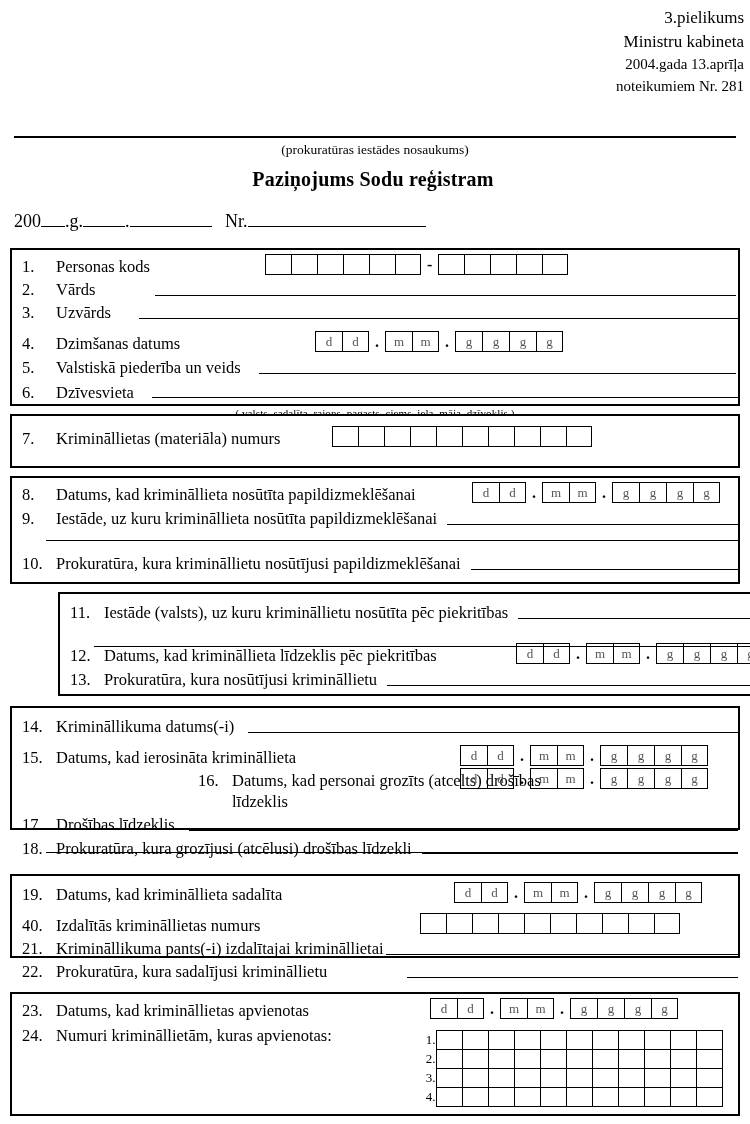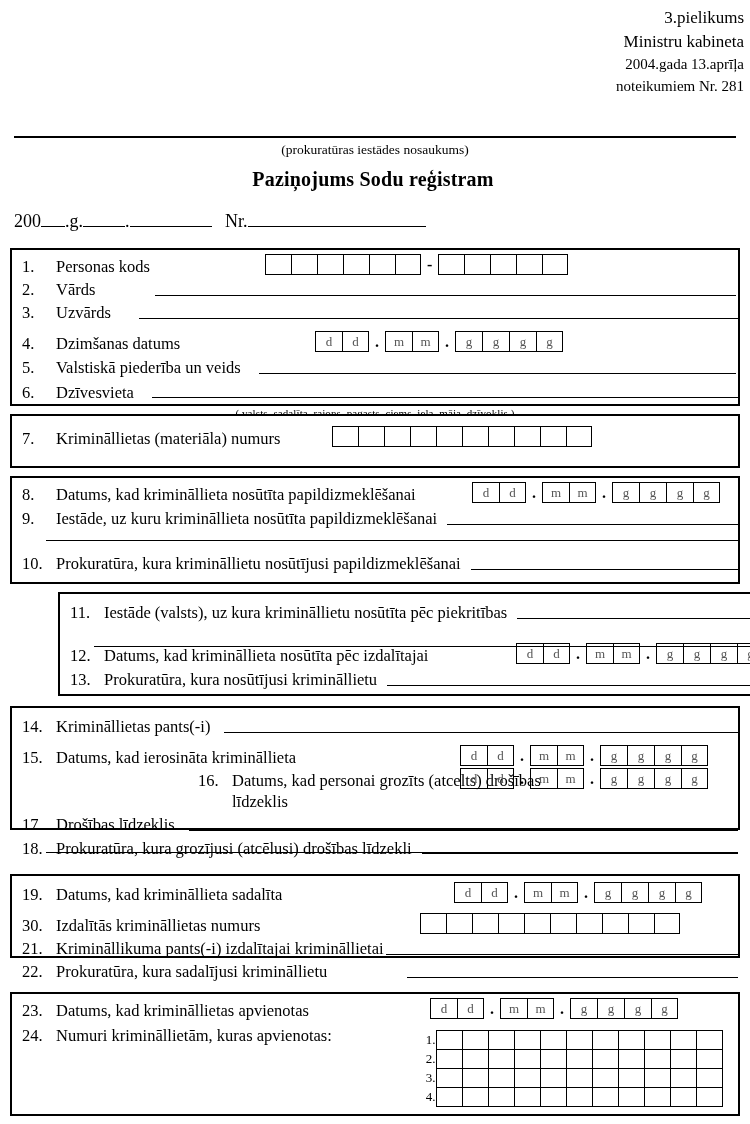--- a/index.html
+++ b/index.html
@@ -299,29 +299,29 @@
   <div class="row" style="padding-top:24px;">
     <span class="num">10.</span>
     <span class="lab">Prokuratūra, kura krimināllietu nosūtījusi papildizmeklēšanai</span>
     <span class="fill-line" style="margin-left:10px; margin-right:0px;"></span>
   </div>
 </div>
 
 <div class="fbox" style="top:592px; height:104px;margin-left:48px;">
   <div class="row" style="padding-top:8px;">
     <span class="num">11.</span>
-    <span class="lab">Iestāde (valsts), uz kura krimināllietu nosūtīta pēc piekritības</span>
+    <span class="lab">Iestāde (valsts), uz kuru krimināllietu nosūtīta pēc piekritības</span>
     <span class="fill-line" style="margin-left:10px; margin-right:0px;"></span>
   </div>
 
   <div class="sub-line" style="left:34px; right:0px; top:52px;"></div>
 
   <div class="row" style="padding-top:22px;">
     <span class="num">12.</span>
-    <span class="lab">Datums, kad krimināllieta nosūtīta pēc izdalītajai</span>
+    <span class="lab">Datums, kad krimināllieta līdzeklis pēc piekritības</span>
     <span class="dgroup" style="position:absolute; left:456px; top:20px;">
       <span class="dgrid">
         <span class="dcell">d</span>
         <span class="dcell">d</span>
       </span>
       <span class="dot">.</span>
       <span class="dgrid">
         <span class="dcell">m</span>
         <span class="dcell">m</span>
       </span>
@@ -338,21 +338,21 @@
   <div class="row" style="padding-top:3px;">
     <span class="num">13.</span>
     <span class="lab">Prokuratūra, kura nosūtījusi krimināllietu</span>
     <span class="fill-line" style="margin-left:10px; margin-right:0px;"></span>
   </div>
 </div>
 
 <div class="fbox" style="top:706px; height:124px;">
   <div class="row" style="padding-top:8px;">
     <span class="num">14.</span>
-    <span class="lab">Krimināllietas pants(-i)</span>
+    <span class="lab">Krimināllikuma datums(-i)</span>
     <span class="fill-line" style="margin-left:14px; margin-right:0px;"></span>
   </div>
 
   <div class="row" style="padding-top:10px;">
     <span class="num">15.</span>
     <span class="lab">Datums, kad ierosināta krimināllieta</span>
     <span class="dgroup" style="position:absolute; left:448px; top:8px;">
       <span class="dgrid">
         <span class="dcell">d</span>
         <span class="dcell">d</span>
@@ -428,21 +428,21 @@
       <span class="dgrid">
         <span class="dcell">g</span>
         <span class="dcell">g</span>
         <span class="dcell">g</span>
         <span class="dcell">g</span>
       </span>
     </span>
   </div>
 
   <div class="row" style="padding-top:10px;">
-    <span class="num">30.</span>
+    <span class="num">40.</span>
     <span class="lab">Izdalītās krimināllietas  numurs</span>
     <span class="cells" style="position:absolute; left:408px; top:8px;">
       <span class="cell cell-num"></span>
       <span class="cell cell-num"></span>
       <span class="cell cell-num"></span>
       <span class="cell cell-num"></span>
       <span class="cell cell-num"></span>
       <span class="cell cell-num"></span>
       <span class="cell cell-num"></span>
       <span class="cell cell-num"></span>

